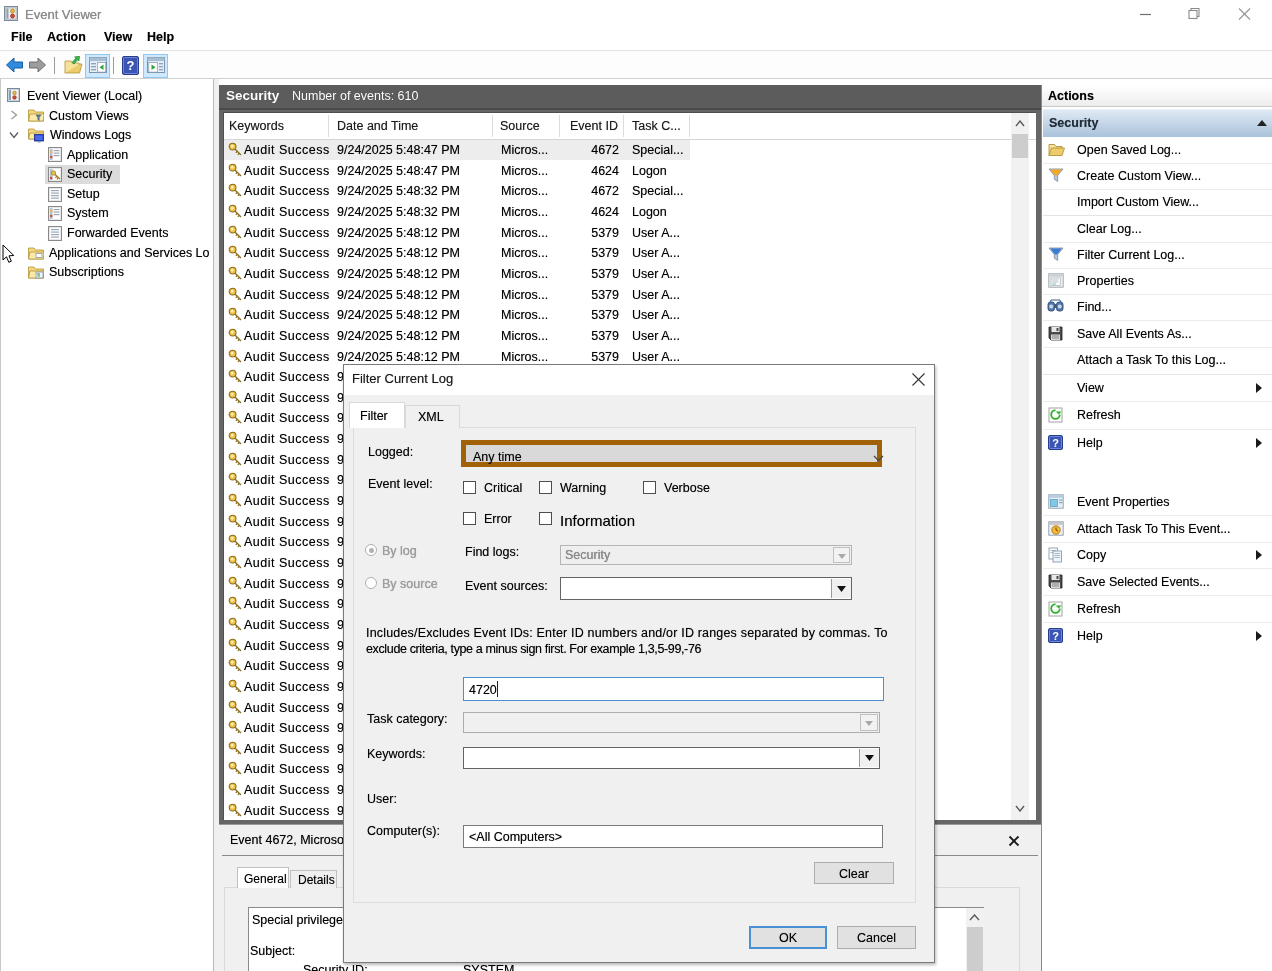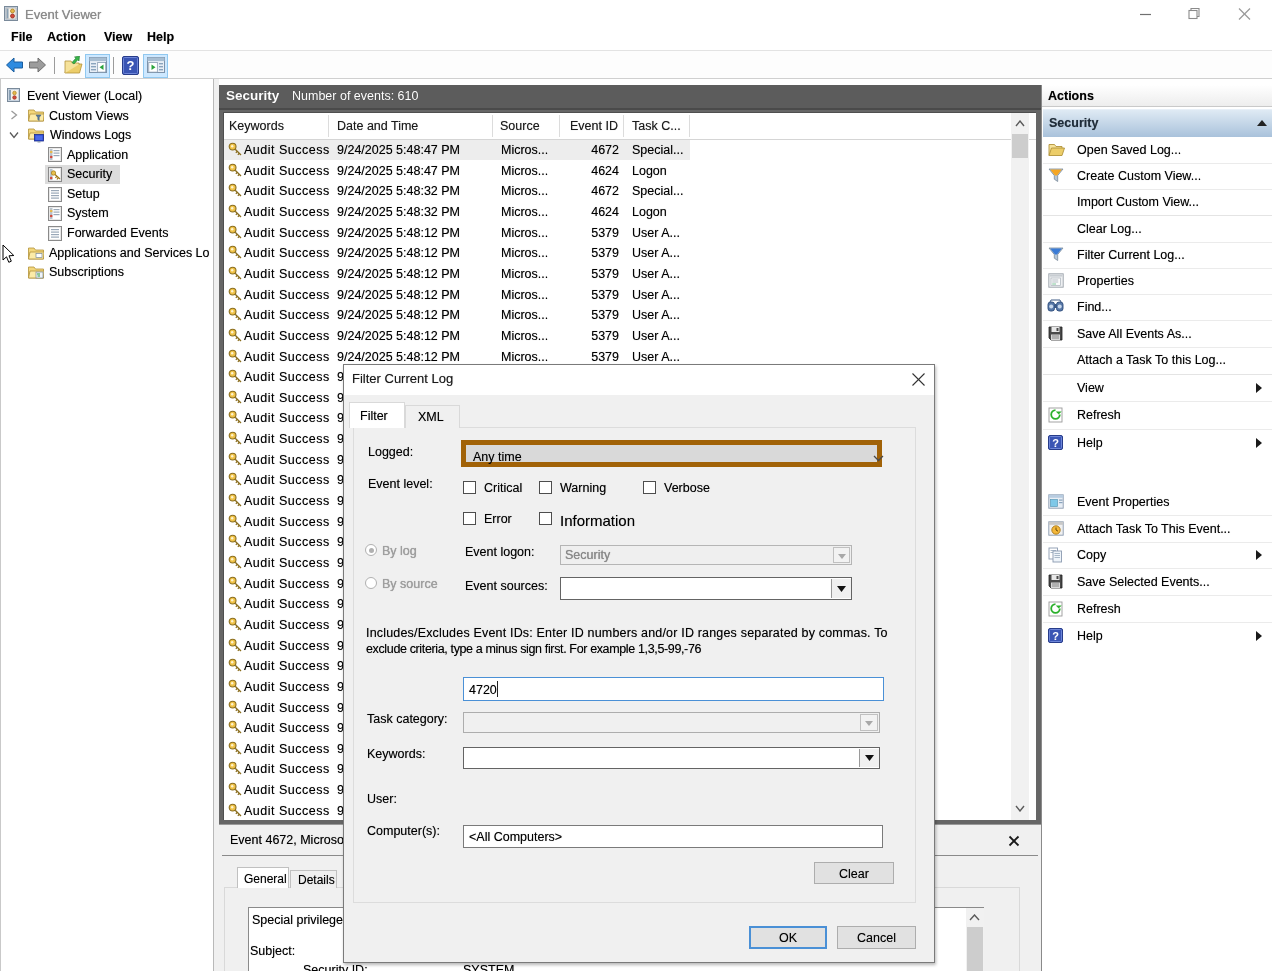--- a/index.html
+++ b/index.html
@@ -850,21 +850,21 @@
   <div class="abs" style="left:299px;top:116px;width:13px;height:13px;background:#fff;border:1px solid #4d4d4d;box-sizing:border-box;"></div>
   <div class="txt" style="left:320px;top:117px;font-size:12.5px;">Verbose</div>
   <div class="abs" style="left:119px;top:147px;width:13px;height:13px;background:#fff;border:1px solid #4d4d4d;box-sizing:border-box;"></div>
   <div class="txt" style="left:140px;top:148px;font-size:12.5px;">Error</div>
   <div class="abs" style="left:195px;top:147px;width:13px;height:13px;background:#fff;border:1px solid #4d4d4d;box-sizing:border-box;"></div>
   <div class="txt" style="left:216px;top:148px;font-size:15px;">Information</div>
 
   <div class="abs" style="left:21px;top:179px;width:12px;height:12px;background:#fff;border:1px solid #b0b0b0;border-radius:50%;box-sizing:border-box;"></div>
   <div class="abs" style="left:24.5px;top:182.5px;width:5px;height:5px;background:#b0b0b0;border-radius:50%;"></div>
   <div class="txt" style="left:38px;top:180px;font-size:12.5px;color:#a0a0a0;text-align:right;">By log</div>
-  <div class="txt" style="left:121px;top:181px;font-size:12.5px;">Event logon:</div>
+  <div class="txt" style="left:121px;top:181px;font-size:12.5px;">Find logs:</div>
   <div class="abs" style="left:216px;top:180px;width:292px;height:20px;background:#efefef;border:1px solid #b5b5b5;box-sizing:border-box;">
     <div class="txt" style="left:4px;top:3px;font-size:12.5px;color:#8a8a8a;">Security</div>
     <div class="abs" style="left:272px;top:1px;width:17px;height:16px;background:#f2f2f2;border:1px solid #c0c0c0;box-sizing:border-box;">
       <svg class="abs" style="left:4px;top:6px" width="8" height="5" viewBox="0 0 8 5">
           <path d="M0 0 L8 0 L4 5 Z" fill="#a8a8a8"></path>
         </svg>
     </div>
   </div>
 
   <div class="abs" style="left:21px;top:212px;width:12px;height:12px;background:#fff;border:1px solid #b0b0b0;border-radius:50%;box-sizing:border-box;"></div>

